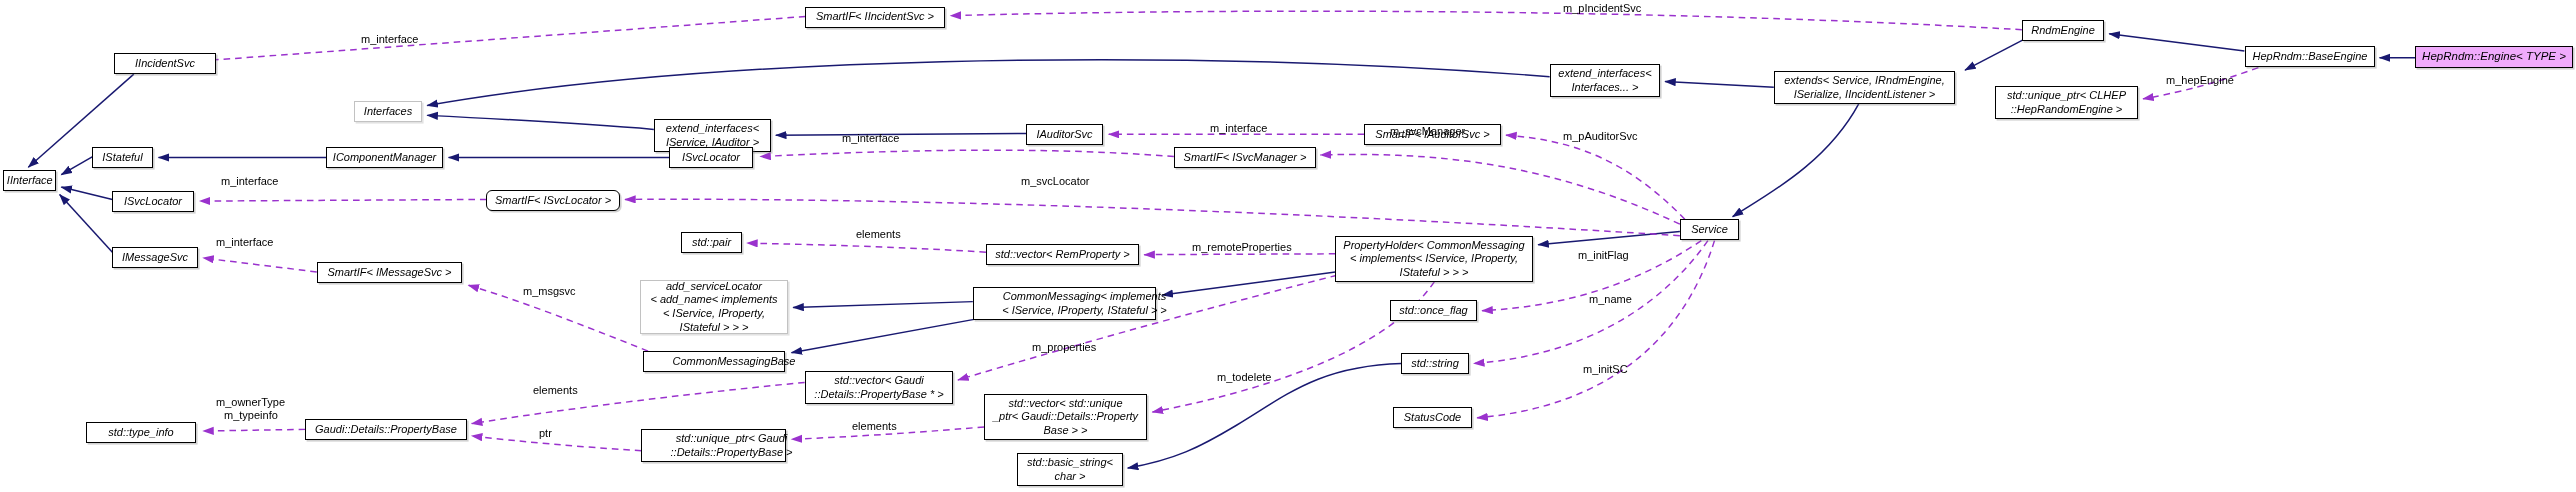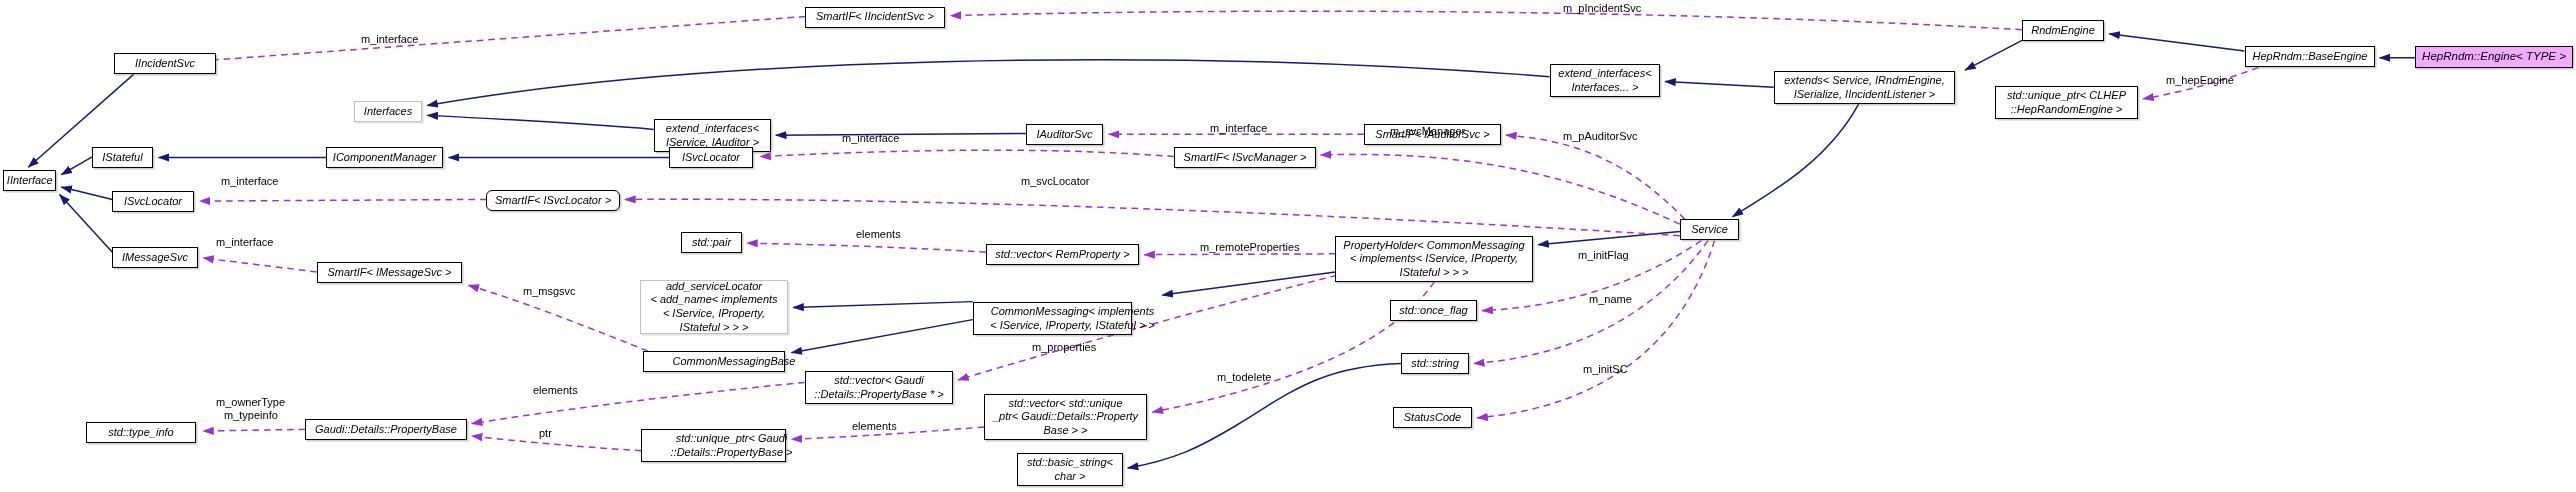--- a/index.html
+++ b/index.html
@@ -140,21 +140,21 @@
       <div>_ptr&lt; Gaudi::Details::Property</div>
       <div>Base &gt; &gt;</div>
     </div>
     <div class="node" style="left: 1017px; top: 453px; width: 106px; height: 33px;">
       <div>std::basic_string&lt;</div>
       <div>char &gt;</div>
     </div>
     <div class="node" style="left: 986px; top: 244px; width: 153px; height: 21.4px;">
       <div>std::vector&lt; RemProperty &gt;</div>
     </div>
-    <div class="node" style="left: 973px; top: 302px; width: 159px; height: 33px; padding-left: 40px;">
+    <div class="node" style="left: 973px; top: 287px; width: 183px; height: 33px; padding-left: 40px;">
       <div>CommonMessaging&lt; implements</div>
       <div>&lt; IService, IProperty, IStateful &gt; &gt;</div>
     </div>
     <div class="node" style="left: 1026px; top: 124px; width: 77px; height: 21.4px;">
       <div>IAuditorSvc</div>
     </div>
     <div class="node" style="left: 1364px; top: 124px; width: 137px; height: 21.4px;">
       <div>SmartIF&lt; IAuditorSvc &gt;</div>
     </div>
     <div class="node" style="left: 1174px; top: 147px; width: 142px; height: 21.4px;">
@@ -202,21 +202,21 @@
     <div class="edge-label" style="left: 1563px; top: 1.6px;">m_pIncidentSvc</div>
     <div class="edge-label" style="left: 1210px; top: 122px;">m_interface</div>
     <div class="edge-label" style="left: 1563px; top: 130px;">m_pAuditorSvc</div>
     <div class="edge-label" style="left: 842px; top: 132px;">m_interface</div>
     <div class="edge-label" style="left: 1390px; top: 125px;">m_svcManager</div>
     <div class="edge-label" style="left: 221px; top: 175px;">m_interface</div>
     <div class="edge-label" style="left: 1021px; top: 175px;">m_svcLocator</div>
     <div class="edge-label" style="left: 216px; top: 236px;">m_interface</div>
     <div class="edge-label" style="left: 523px; top: 285px;">m_msgsvc</div>
     <div class="edge-label" style="left: 2150px; top: 74px; padding-left: 16px;">m_hepEngine</div>
-    <div class="edge-label" style="left: 1192px; top: 241px; margin-left: 8px;">m_remoteProperties</div>
+    <div class="edge-label" style="left: 1192px; top: 241px;">m_remoteProperties</div>
     <div class="edge-label" style="left: 856px; top: 228px;">elements</div>
     <div class="edge-label" style="left: 1578px; top: 249px;">m_initFlag</div>
     <div class="edge-label" style="left: 1589px; top: 293px;">m_name</div>
     <div class="edge-label" style="left: 1583px; top: 363px;">m_initSC</div>
     <div class="edge-label" style="left: 1032px; top: 341px;">m_properties</div>
     <div class="edge-label" style="left: 1217px; top: 371px;">m_todelete</div>
     <div class="edge-label" style="left: 533px; top: 384px;">elements</div>
     <div class="edge-label" style="left: 539px; top: 427px;">ptr</div>
     <div class="edge-label" style="left: 216px; top: 396px;">m_ownerType</div>
     <div class="edge-label" style="left: 224px; top: 409px;">m_typeinfo</div>

